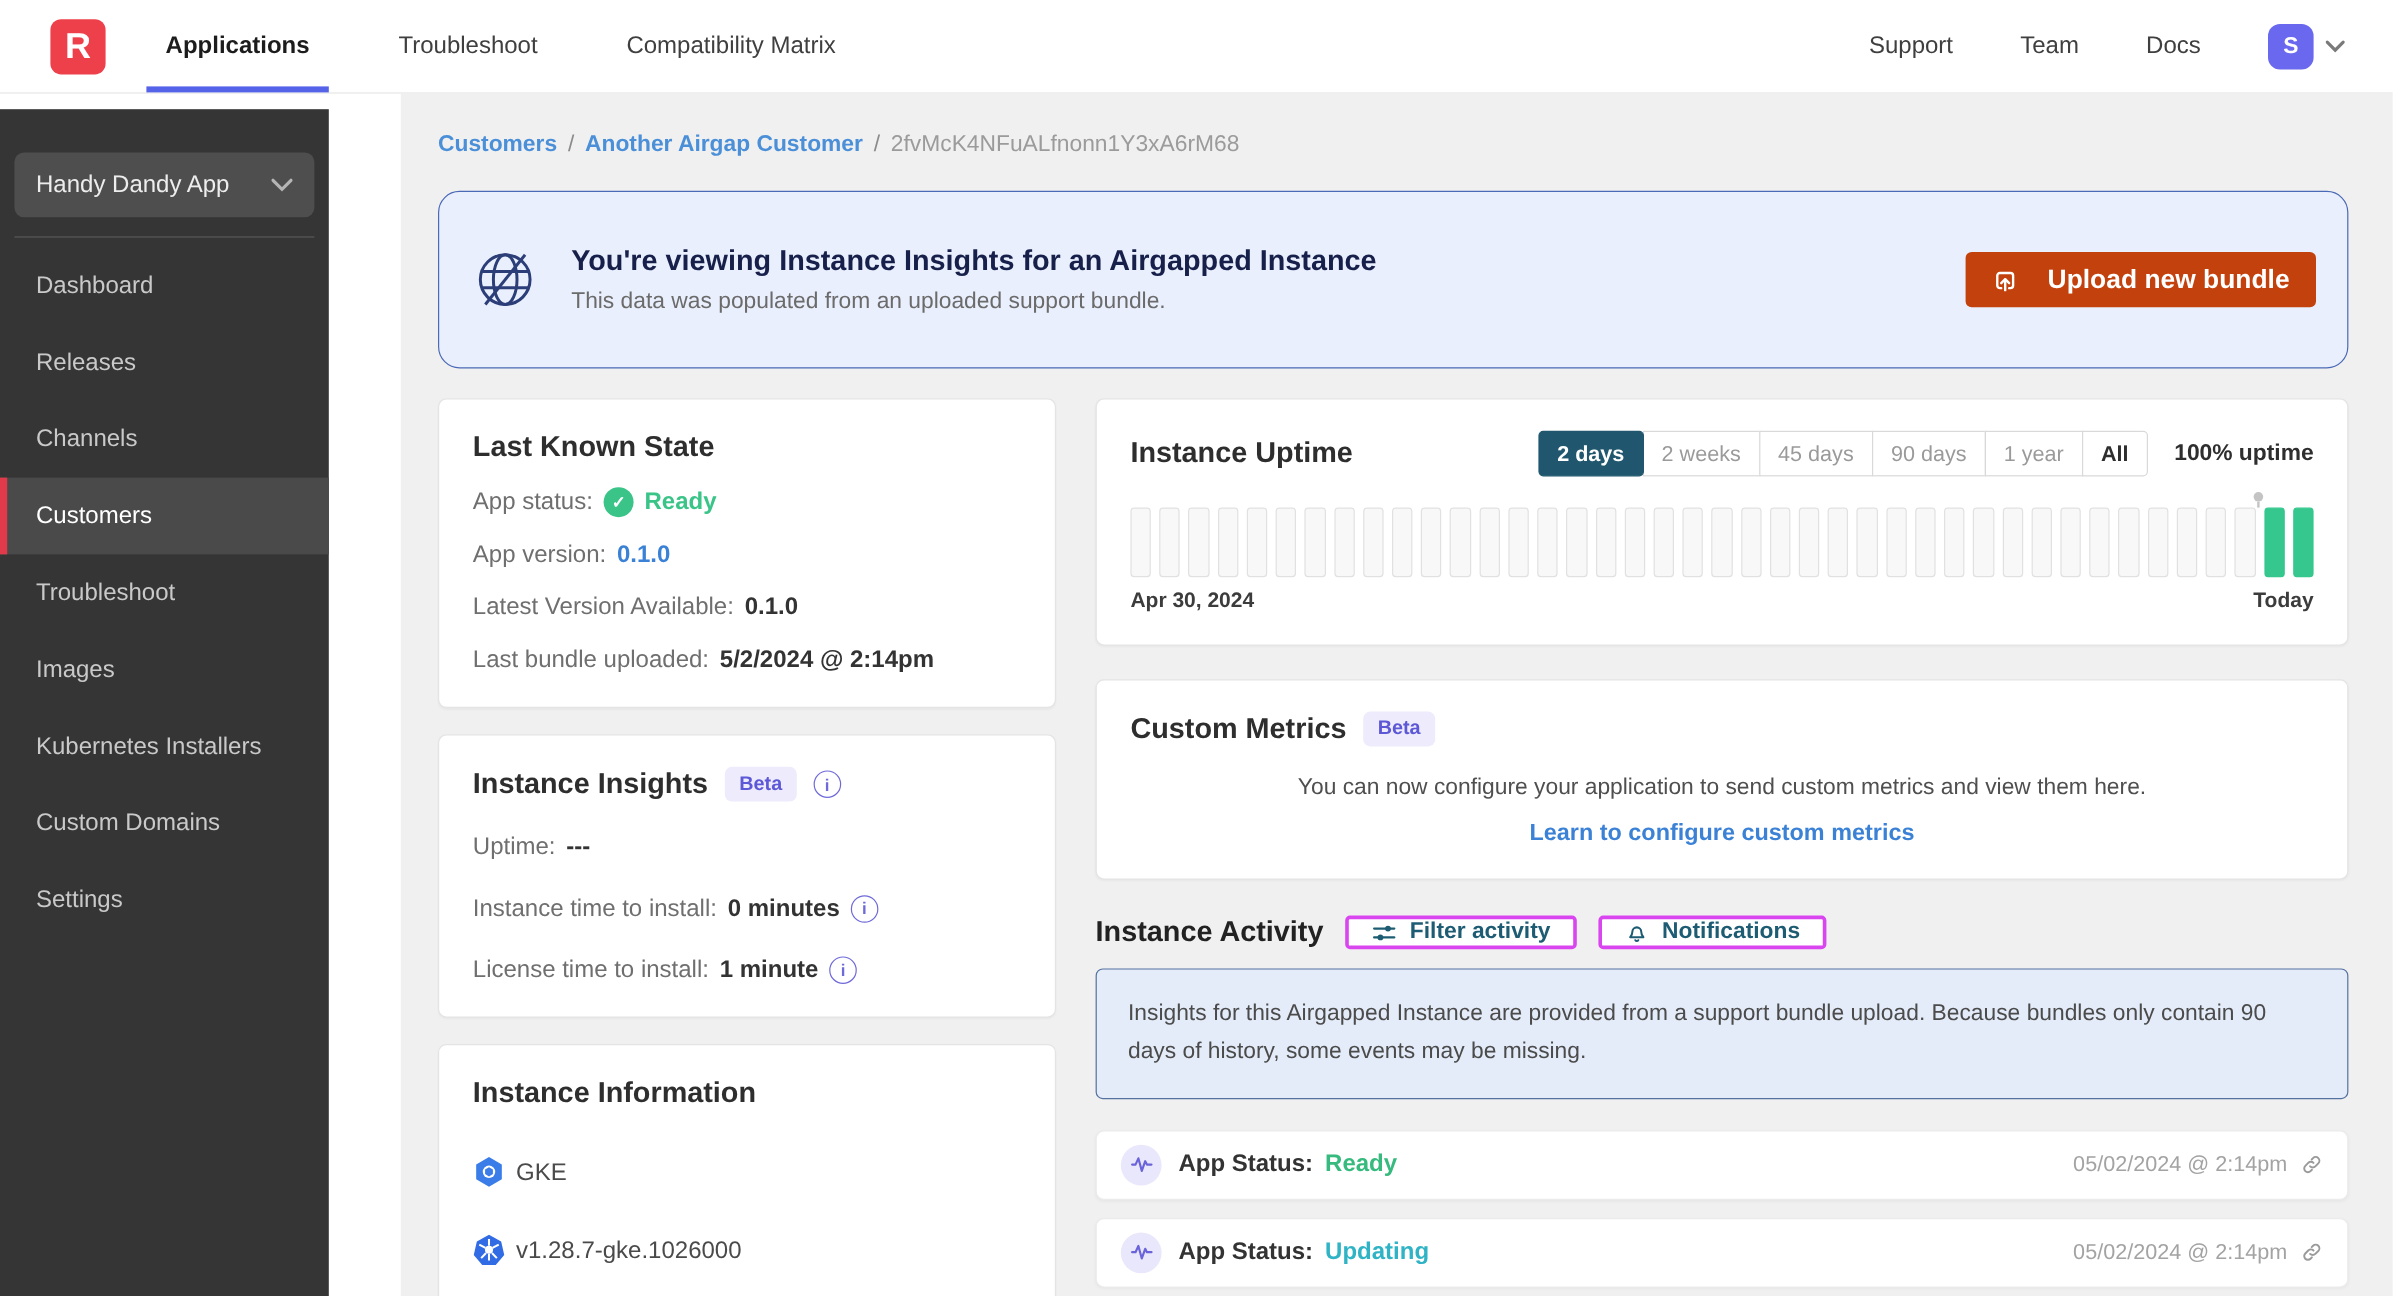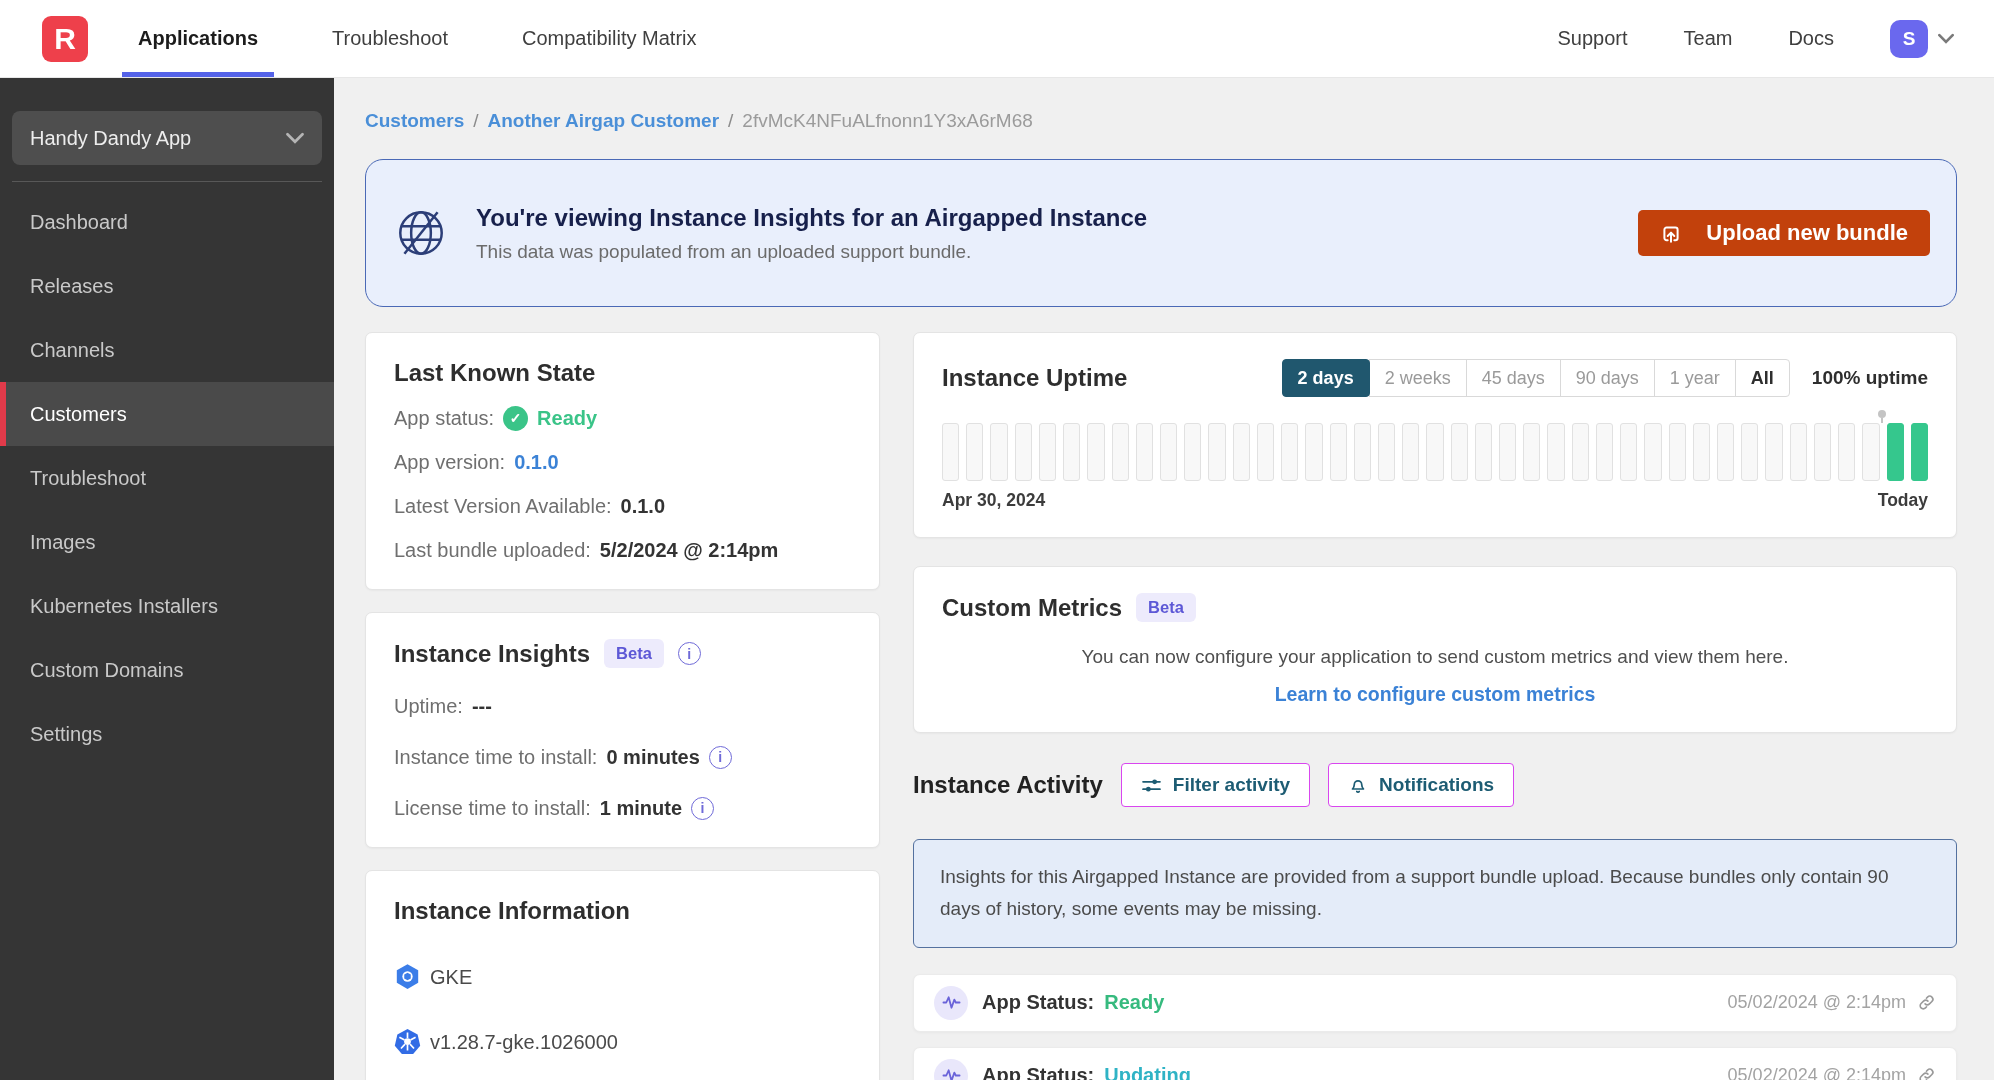--- a/index.html
+++ b/index.html
@@ -16,21 +16,21 @@
   .nav-item { font-size:20px; color:#3f3f3f; position:relative; height:100%; display:flex; align-items:center; cursor:pointer; }
   .nav-item.active { font-weight:700; color:#1c1c1c; }
   .nav-item.active::after { content:""; position:absolute; left:-16px; right:-16px; bottom:0; height:5px; background:#5563e8; }
   .topbar-right { margin-left:auto; display:flex; align-items:center; gap:56px; margin-right:40px; font-size:20px; color:#3f3f3f; }
   .topbar-right .nav-link { cursor:pointer; }
   .avatar-wrap { display:flex; align-items:center; gap:10px; cursor:pointer; }
   .avatar { width:38px; height:38px; border-radius:10px; background:#6a68ee; color:#fff;
             font-size:19px; font-weight:600; display:flex; align-items:center; justify-content:center; }
 
   
-  .sidebar { position:absolute; top:75px; left:0; width:334px; bottom:0; background:#353535; z-index:2; }
+  .sidebar { position:absolute; top:91px; left:0; width:274px; bottom:0; background:#353535; z-index:2; }
   .app-selector { margin:36px 12px 0; height:54px; background:#4e4e4e; border-radius:8px; display:flex;
                   align-items:center; padding:0 18px; color:#ededed; font-size:20px; cursor:pointer; }
   .app-selector .chev { margin-left:auto; }
   .sidebar-divider { height:1px; background:#585858; margin:16px 12px 8px; }
   .side-item { height:64px; display:flex; align-items:center; padding-left:24px; font-size:20px;
                color:#c9c9c9; border-left:6px solid transparent; cursor:pointer; }
   .side-item.active { background:#4a4a4a; color:#fff; border-left-color:#e13a4a; }
 
   
   .main { position:absolute; top:78px; left:334px; right:0; bottom:0; background:#f0f0f0;
@@ -94,24 +94,24 @@
   .marker { position:absolute; top:-14px; left:-10px; width:8px; height:8px; background:#c4c4c4; border-radius:50%; }
   .marker::after { content:""; position:absolute; top:8px; left:3px; width:2px; height:5px; background:#c4c4c4; }
   .bars-labels { display:flex; justify-content:space-between; margin-top:9px; font-size:17.5px; font-weight:600; color:#3c3c3c; }
 
   .metrics-card { margin-top:28px; }
   .metrics-body { text-align:center; font-size:19px; color:#4f4f4f; margin-top:24px; }
   .metrics-link { text-align:center; font-size:19.5px; color:#3b82d6; font-weight:700; margin-top:15px; cursor:pointer; }
 
   .activity-header { display:flex; align-items:center; gap:18px; margin-top:30px; }
   .activity-title { font-size:24px; font-weight:700; color:#222; }
-  .act-btn { height:44px; background:#fff; border:1px solid #d946ef; border-radius:4px; display:flex; align-items:center;
+  .act-btn { height:28px; background:#fff; border:3px solid #d946ef; border-radius:4px; display:flex; align-items:center;
              gap:11px; padding:0 19px; font-size:19px; font-weight:600; color:#1d5c73; cursor:pointer; }
 
-  .notice { margin-top:32px; background:#e4ecf9; border:1px solid #54719f; border-radius:6px; padding:21px 26px; }
+  .notice { margin-top:16px; background:#e4ecf9; border:1px solid #54719f; border-radius:6px; padding:21px 26px; }
   .notice p { margin:0; max-width:955px; font-size:19px; color:#4b4b4b; line-height:1.7; }
 
   .events { margin-top:26px; display:flex; flex-direction:column; gap:15px; }
   .event { background:#fff; border:1px solid #ebebeb; border-radius:7px; height:58px; display:flex;
            align-items:center; padding:0 20px; box-shadow:0 1px 3px rgba(0,0,0,0.04); }
   .event-icon { width:34px; height:34px; border-radius:50%; background:#e9e7fb; display:flex;
                 align-items:center; justify-content:center; margin-right:14px; flex:none; }
   .event-label { font-size:20px; font-weight:700; color:#333; margin-right:10px; }
   .event-value { font-size:20px; font-weight:600; }
   .event-right { margin-left:auto; display:flex; align-items:center; gap:11px; font-size:18px; color:#a3a3a3; }

